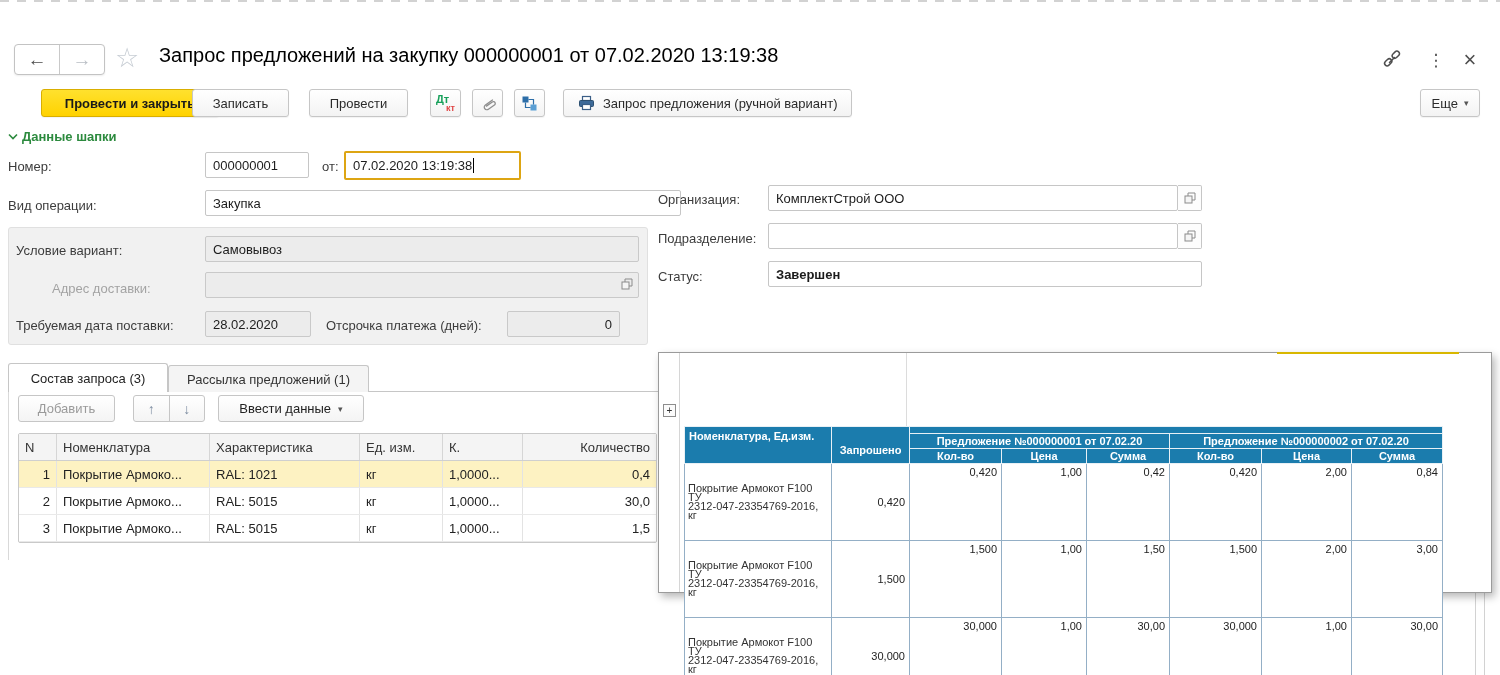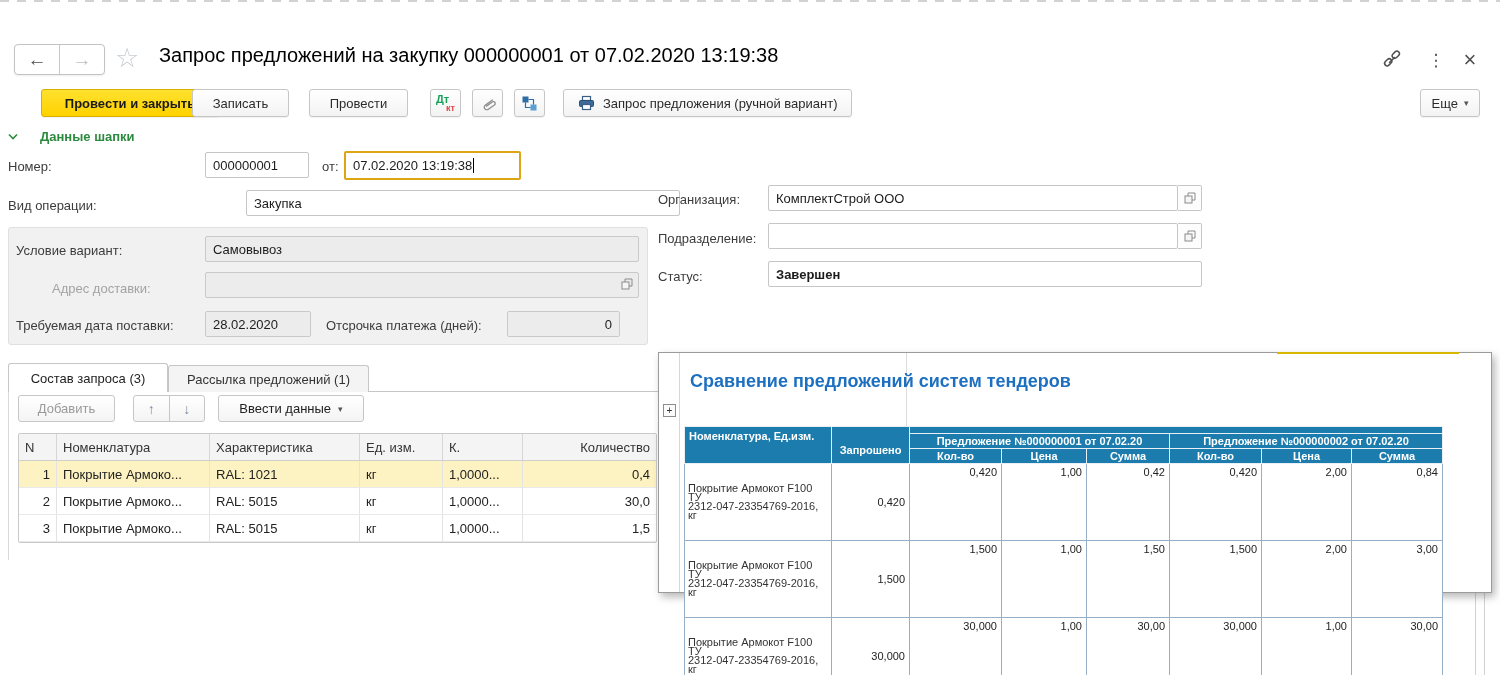--- a/index.html
+++ b/index.html
@@ -42,21 +42,21 @@
   .btn-clip { left:472px; }
   .btn-struct { left:514px; }
   .btn-print { left:563px; gap:8px; padding:0 14px; }
   .btn-more { left:1420px; width:60px; gap:6px; }
   .caret-down { font-size:9px; color:#555; }
   .dtkt-wrap { position:relative; width:100%; height:100%; }
   .dtkt-dt { position:absolute; left:5px; top:3px; font-size:11px; font-weight:bold; color:#17a05a; }
   .dtkt-kt { position:absolute; right:5px; bottom:3px; font-size:9px; font-weight:bold; color:#e04545; }
 
   
-  .sect { position:absolute; left:8px; top:129px; display:flex; align-items:center; gap:22px;
+  .sect { position:absolute; left:8px; top:129px; display:flex; align-items:center; gap:4px;
     color:#2c8a3e; font-size:13px; font-weight:bold; cursor:pointer; }
 
   
   .lbl { position:absolute; font-size:13px; color:#3c3c3c; white-space:nowrap; }
   .lbl-dim { color:#a3a3a3; }
   .field { position:absolute; height:26px; border:1px solid #c6c6c6; border-radius:2px;
     background:#fff; font-size:13px; color:#1c1c1c; display:flex; align-items:center;
     padding:0 7px; white-space:nowrap; overflow:hidden; }
   .field.gray { background:#ececec; border-color:#c9c9c9; }
   .field.focus { border:2px solid #dda513; height:29px; }
@@ -208,21 +208,21 @@
 
 <div class="lbl" style="left:8px; top:159px;">Номер:</div>
 <div class="field" style="left:205px; top:152px; width:104px;">000000001</div>
 <div class="lbl" style="left:322px; top:159px;">от:</div>
 <div class="field focus" style="left:344px; top:151px; width:177px;">
   <span>07.02.2020 13:19:38</span>
     <span class="txt-caret"></span>
 </div>
 
 <div class="lbl" style="left:8px; top:198px;">Вид операции:</div>
-<div class="field" style="left:205px; top:190px; width:434px;margin-left:41px;">Закупка</div>
+<div class="field" style="left:205px; top:190px; width:476px;">Закупка</div>
 
 <div class="panel"></div>
 <div class="lbl" style="left:16px; top:243px;">Условие вариант:</div>
 <div class="field gray" style="left:205px; top:236px; width:434px;">Самовывоз</div>
 
 <div class="lbl lbl-dim" style="left:16px; top:281px;margin-left:36px;">Адрес доставки:</div>
 <div class="field gray" style="left:205px; top:272px; width:434px;">
   <span></span>
   <span class="open-inline">
     <svg width="12" height="12" viewBox="0 0 12 12">
@@ -306,21 +306,20 @@
     <div class="icell c-k">1,0000...</div>
     <div class="icell c-qty">1,5</div>
   </div>
 </div>
 
 <div class="overlay">
   <div class="ov-yellow"></div>
   <div class="ov-margin"></div>
   <div class="ov-plus">+</div>
   <div class="ov-pagebreak"></div>
-  <div class="ov-title">Сравнение предложений систем тендеров</div>
 
   <table class="ctable">
     <colgroup>
       <col style="width:147px">
         <col style="width:78px">
       <col style="width:92px">
         <col style="width:85px">
         <col style="width:83px">
       <col style="width:92px">
         <col style="width:90px">

